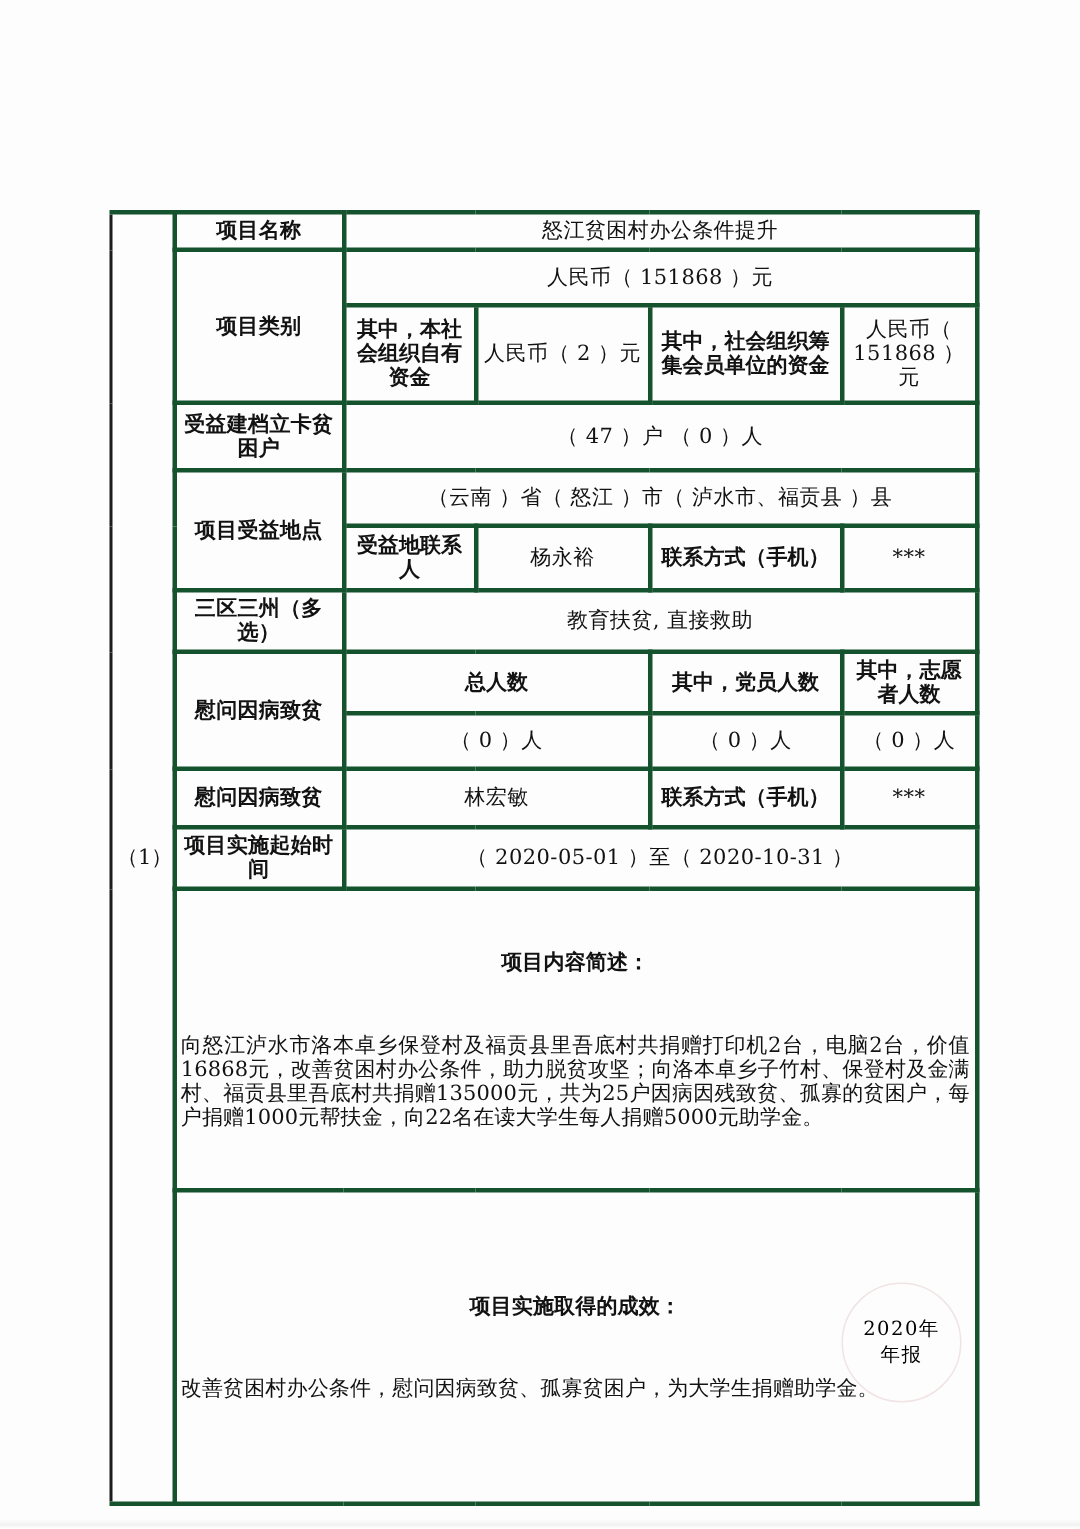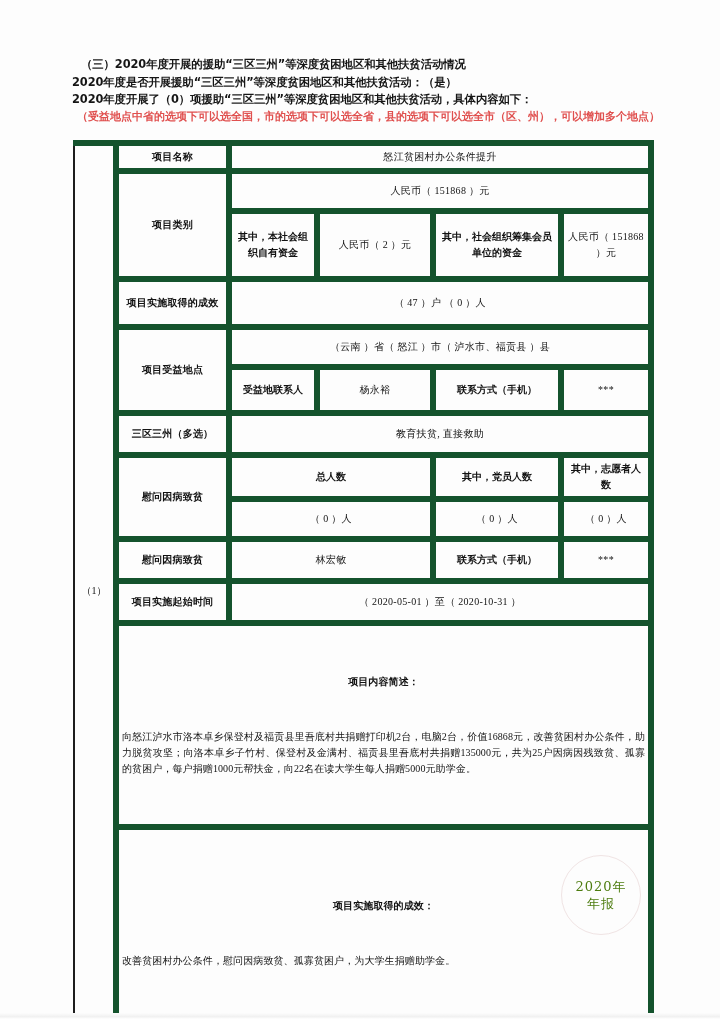--- a/index.html
+++ b/index.html
@@ -51,28 +51,27 @@
   #form-table {
     position: absolute;
     left: 73px;
     top: 140px;
     width: 577px;
     border-collapse: collapse;
     table-layout: fixed;
     font-family: "DejaVu Serif", "Liberation Serif", serif;
   }
   #form-table td {
-    border: 6px solid #14532d;
+    border: 3px solid #14532d;
     padding: 3px 3px;
     text-align: center;
     vertical-align: middle;
-    font-size: 10px;
+    font-size: 14px;
     line-height: 16px;
     color: #121212;
-    font-family: Liberation Serif, serif;
   }
   #form-table .outer-left {
     border-left: 2px solid #1d1d1d;
   }
   td.idx {
     width: 42px;
     border-right: 1px solid #2b2b2b;
     font-family: "DejaVu Serif", "Liberation Serif", serif;
     font-size: 11.5px;
     vertical-align: top;
@@ -118,21 +117,21 @@
   }
   
   #stamp {
     position: absolute;
     left: 561px;
     top: 855px;
     width: 78px;
     height: 78px;
     border: 1px solid #f0e4e4;
     border-radius: 50%;
-    color: #4d7c0f;
+    color: #000000;
     display: flex;
     flex-direction: column;
     align-items: center;
     justify-content: center;
     font-family: "DejaVu Serif", "Liberation Serif", serif;
     font-size: 13px;
     line-height: 17px;
     letter-spacing: 1px;
     pointer-events: none;
     user-select: none;
@@ -145,26 +144,20 @@
     width: 720px;
     height: 6px;
     background: linear-gradient(to bottom, #fdfdfd 0%, #f1f1f1 60%, #ffffff 100%);
   }
 </style>
 </head>
 <body>
 
 <div id="page">
 
-  <div class="heading-block">
-    <div class="hd-line indent">（三）2020年度开展的援助“三区三州”等深度贫困地区和其他扶贫活动情况</div>
-    <div class="hd-line">2020年度是否开展援助“三区三州”等深度贫困地区和其他扶贫活动：（是）</div>
-    <div class="hd-line">2020年度开展了（0）项援助“三区三州”等深度贫困地区和其他扶贫活动，具体内容如下：</div>
-    <div class="hd-warning">（受益地点中省的选项下可以选全国，市的选项下可以选全省，县的选项下可以选全市（区、州），可以增加多个地点）</div>
-  </div>
 
   <table id="form-table">
     <colgroup>
       <col style="width:42px">
       <col style="width:113px">
       <col style="width:88px">
       <col style="width:116px">
       <col style="width:128px">
       <col style="width:90px">
     </colgroup>
@@ -182,21 +175,21 @@
       </tr>
 
       <tr>
         <td class="subhead" style="height:56px">其中，本社会组织自有资金</td>
         <td class="val mono-num">人民币（ 2 ）元</td>
         <td class="subhead">其中，社会组织筹集会员单位的资金</td>
         <td class="val mono-num">人民币（ 151868 ）元</td>
       </tr>
 
       <tr>
-        <td class="lbl" style="height:36px">项目实施取得的成效</td>
+        <td class="lbl" style="height:36px">受益建档立卡贫困户</td>
         <td class="val mono-num" colspan="4">（ 47 ）户 （ 0 ）人</td>
       </tr>
 
       <tr>
         <td class="lbl" rowspan="2">项目受益地点</td>
         <td class="val" colspan="4" style="height:28px">（云南 ）省（ 怒江 ）市（ 泸水市、福贡县 ）县</td>
       </tr>
 
       <tr>
         <td class="subhead" style="height:34px">受益地联系人</td>

